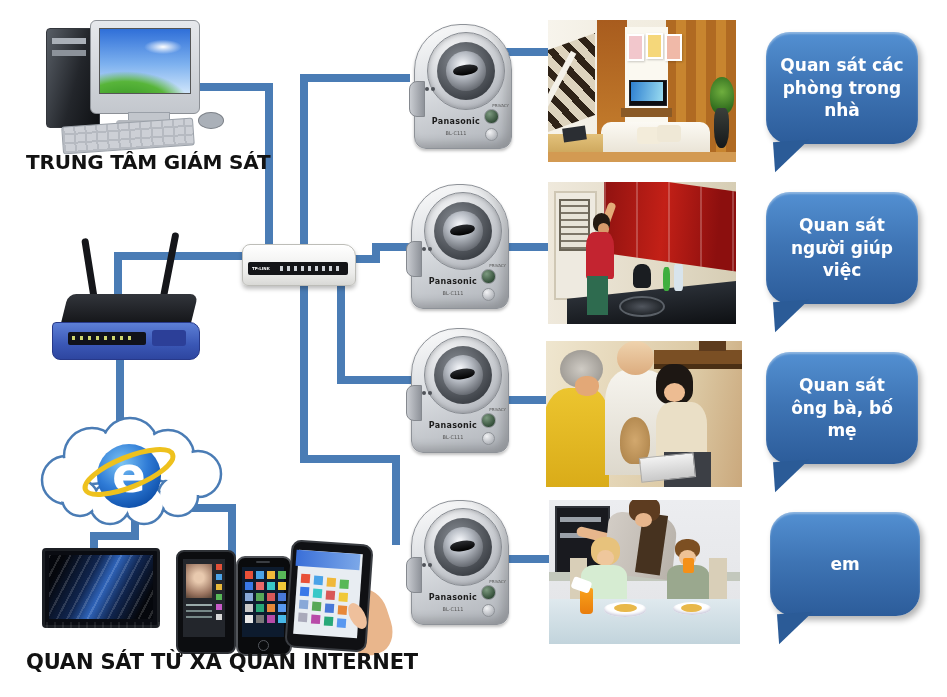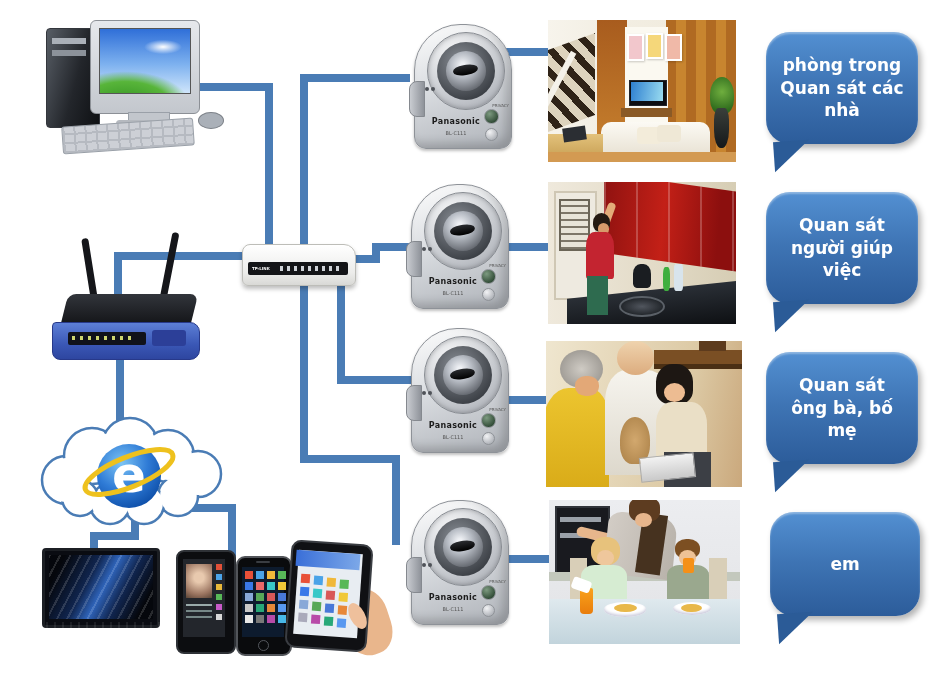--- a/index.html
+++ b/index.html
@@ -86,20 +86,21 @@
     <div style="left:71px;top:12px;width:90px;height:64px;border:1px solid #555;background:
       radial-gradient(120% 90% at 28% 120%,#2f8f1f 0%,#58b53a 42%,rgba(88,181,58,0) 60%),
       radial-gradient(30% 16% at 70% 28%,#ffffff 0%,rgba(255,255,255,0) 70%),
       linear-gradient(180deg,#2f6fd8 0%,#7db1ef 55%,#cfe5fb 100%)"></div>
     <div style="left:100px;top:96px;width:40px;height:9px;background:#c2c6cc;border:1px solid #9aa0a8"></div>
     <div style="left:88px;top:104px;width:64px;height:7px;background:#b5b9bf;border-radius:4px"></div>
     <div style="left:34px;top:106px;width:130px;height:26px;background:#cdd0d6;border:1px solid #9aa0a8;border-radius:3px;transform:rotate(-4deg);
       background-image:repeating-linear-gradient(90deg,#b6bac1 0 2px,transparent 2px 11px),repeating-linear-gradient(0deg,#b6bac1 0 2px,transparent 2px 9px)"></div>
     <div style="left:170px;top:96px;width:24px;height:15px;background:#aab0b8;border:1px solid #7c8188;border-radius:50%"></div>
   </div>
+  <div class="caption" style="left:26px;top:150px;width:260px;font-size:20px">TRUNG TÂM GIÁM SÁT</div>
 
   <div class="dev" style="left:242px;top:240px;width:116px;height:48px">
     <div style="left:0;top:4px;width:112px;height:40px;background:linear-gradient(#ffffff,#ececea 70%,#d9d9d6);border:1px solid #bdbdb8;border-radius:8px 12px 6px 6px;box-shadow:0 3px 4px rgba(0,0,0,.25)"></div>
     <div style="left:6px;top:22px;width:100px;height:13px;background:#141518;border-radius:2px"></div>
     <div style="left:10px;top:26px;font-size:4px;color:#fff;font-weight:bold">TP-LINK</div>
     <div style="left:38px;top:26px;width:62px;height:5px;background:repeating-linear-gradient(90deg,#cfd3d8 0 3px,transparent 3px 7px)"></div>
   </div>
 
   <div class="dev" style="left:52px;top:272px;width:152px;height:100px">
     <div style="left:34px;top:-34px;width:7px;height:62px;background:#15161a;border-radius:4px;transform:rotate(-9deg)"></div>
@@ -176,20 +177,21 @@
 
   <div class="dev" style="left:288px;top:540px;width:104px;height:118px">
     <div style="left:52px;top:50px;width:50px;height:66px;background:#e9b68c;border-radius:45% 40% 40% 50%;transform:rotate(-18deg)"></div>
     <div style="left:0;top:2px;width:78px;height:104px;background:#101114;border:2px solid #3a3d42;border-radius:10px;transform:rotate(4deg)"></div>
     <div style="left:8px;top:12px;width:64px;height:84px;background:#e8edf2;transform:rotate(4deg)"></div>
     <div style="left:8px;top:12px;width:64px;height:16px;background:linear-gradient(90deg,#3a6fd8,#7ca8e8);transform:rotate(4deg)"></div>
     <div style="left:13px;top:34px;width:9px;height:9px;background:#e85038;transform:rotate(4deg);
       box-shadow:13px 1px 0 #4aa3e8,26px 2px 0 #f0b83a,39px 3px 0 #58b858,0 13px 0 #3a78e8,13px 14px 0 #38c8c8,26px 15px 0 #d85858,39px 16px 0 #f0c838,0 26px 0 #88a8d8,13px 27px 0 #58a858,26px 28px 0 #4878d8,39px 29px 0 #e88838,0 39px 0 #aab,13px 40px 0 #b84aa8,26px 41px 0 #28a878,39px 42px 0 #5898f0"></div>
     <div style="left:62px;top:62px;width:15px;height:28px;background:#efc09c;border-radius:50%;transform:rotate(-28deg)"></div>
   </div>
+  <div class="caption" style="left:26px;top:650px;width:400px;font-size:21px">QUAN SÁT TỪ XA QUAN INTERNET</div>
 
   <div class="camera" style="left:408px;top:24px">
     <div class="cam-body">
       <div class="cam-ear"></div>
       <div class="cam-ring">
         <div class="cam-ring-inner">
           <div class="cam-lens"></div>
           </div>
         </div>
       <div class="cam-mic"></div>
@@ -330,22 +332,22 @@
     <div style="left:0;top:69%;width:100%;height:31%;background:linear-gradient(#dfe9ee,#c2d4dc)"></div>
     <div style="left:29%;top:71%;width:22%;height:10%;background:#fff;border-radius:50%;box-shadow:inset 0 -2px 3px #ccd"></div>
     <div style="left:34%;top:72%;width:12%;height:6%;background:#e8b84a;border-radius:50%"></div>
     <div style="left:65%;top:71%;width:20%;height:9%;background:#fff;border-radius:50%;box-shadow:inset 0 -2px 3px #ccd"></div>
     <div style="left:69%;top:72%;width:11%;height:6%;background:#e8b84a;border-radius:50%"></div>
     <div style="left:16%;top:61%;width:7%;height:18%;background:linear-gradient(#f9a21b,#e97d0c);border-radius:2px 2px 4px 4px"></div>
     <div style="left:12%;top:55%;width:10%;height:8%;background:#fff;transform:rotate(20deg);border-radius:3px"></div>
   </div>
 
   <div class="bubble" style="left:766px;top:32px">
+    <div>Quan sát các</div>
     <div>phòng trong</div>
-    <div>Quan sát các</div>
     <div>nhà</div>
   </div>
   <div class="bubble" style="left:766px;top:192px">
     <div>Quan sát</div>
     <div>người giúp</div>
     <div>việc</div>
   </div>
   <div class="bubble" style="left:766px;top:352px">
     <div>Quan sát</div>
     <div>ông bà, bố</div>

